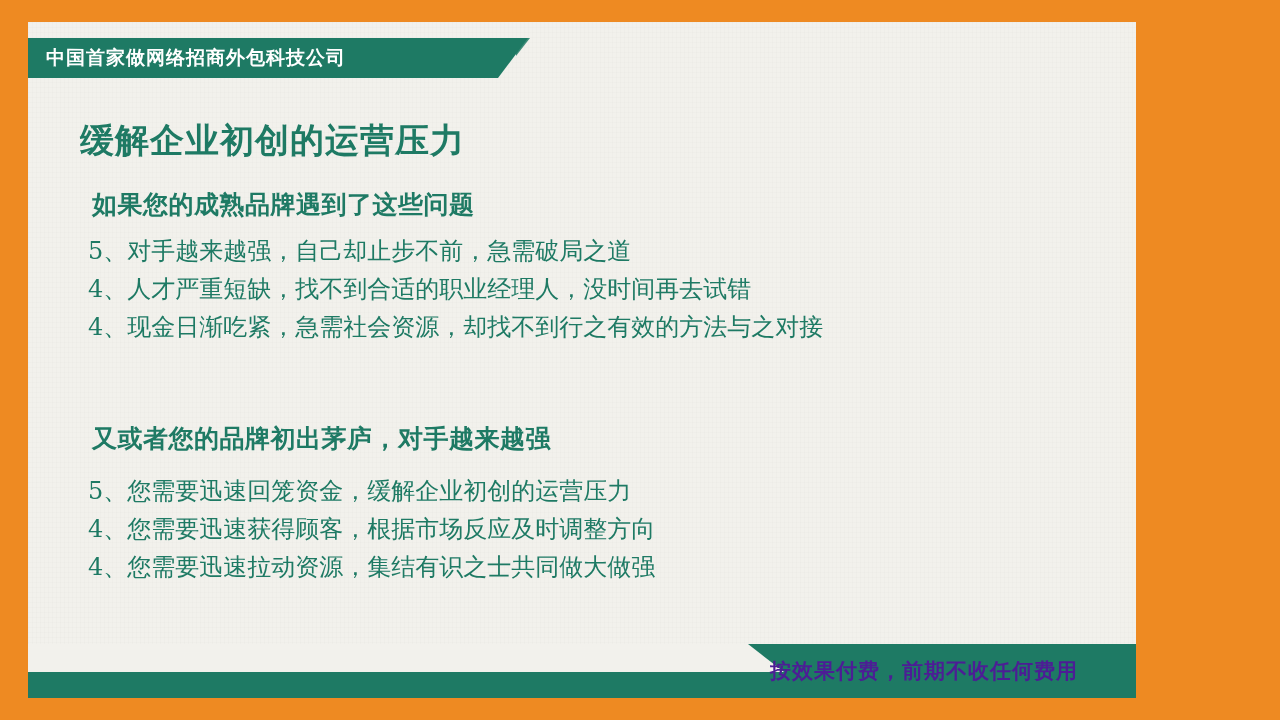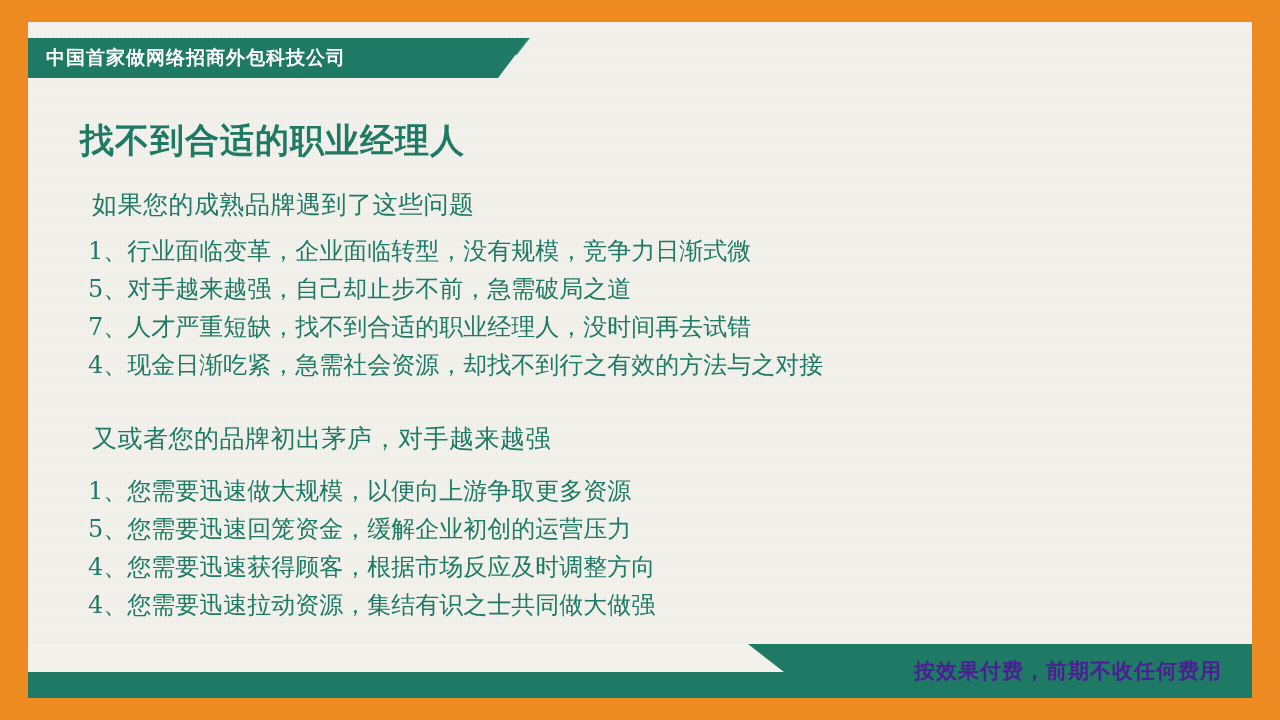--- a/index.html
+++ b/index.html
@@ -8,21 +8,21 @@
   }
   body {
     width: 1280px;
     height: 720px;
     overflow: hidden;
     font-family: "Liberation Sans", sans-serif;
     background: #EE8A22;
   }
   .slide {
     position: relative;
-    width: 1280px;
+    width: 1136px;
     height: 720px;
     background: #EE8A22;
     overflow: hidden;
   }
   
   .card {
     position: absolute;
     left: 28px;
     top: 22px;
     width: 1224px;
@@ -81,21 +81,21 @@
     font-size: 34px;
     font-weight: bold;
     color: #1E7A64;
     letter-spacing: 1px;
     white-space: nowrap;
   }
 
   .section-head {
     position: absolute;
     font-size: 25px;
-    font-weight: normal;
+    font-weight: bold;
     color: #1E7A64;
     letter-spacing: 0.5px;
     white-space: nowrap;
   }
   .section-head.one { left: 92px; top: 188px; }
   .section-head.two { left: 92px; top: 422px; }
 
   .list {
     position: absolute;
     left: 88px;
@@ -155,33 +155,31 @@
 
 <div class="slide">
 
   <div class="card"></div>
 
   <div class="top-banner"></div>
   <div class="top-banner-tail"></div>
   <div class="banner-wedge"></div>
   <div class="top-banner-text">中国首家做网络招商外包科技公司</div>
 
-  <div class="page-title">找不到合适的职业经理人</div>
+  <div class="page-title">缓解企业初创的运营压力</div>
 
   <div class="section-head one">如果您的成熟品牌遇到了这些问题</div>
   <div class="list one">
-    <div class="list-item">1、行业面临变革，企业面临转型，没有规模，竞争力日渐式微</div>
     <div class="list-item">5、对手越来越强，自己却止步不前，急需破局之道</div>
-    <div class="list-item">7、人才严重短缺，找不到合适的职业经理人，没时间再去试错</div>
+    <div class="list-item">4、人才严重短缺，找不到合适的职业经理人，没时间再去试错</div>
     <div class="list-item">4、现金日渐吃紧，急需社会资源，却找不到行之有效的方法与之对接</div>
   </div>
 
   <div class="section-head two">又或者您的品牌初出茅庐，对手越来越强</div>
   <div class="list two">
-    <div class="list-item">1、您需要迅速做大规模，以便向上游争取更多资源</div>
     <div class="list-item">5、您需要迅速回笼资金，缓解企业初创的运营压力</div>
     <div class="list-item">4、您需要迅速获得顾客，根据市场反应及时调整方向</div>
     <div class="list-item">4、您需要迅速拉动资源，集结有识之士共同做大做强</div>
   </div>
 
   <div class="bottom-bar"></div>
   <div class="bottom-notch"></div>
   <div class="bottom-notch-diag"></div>
   <div class="bottom-text">按效果付费，前期不收任何费用</div>
 

